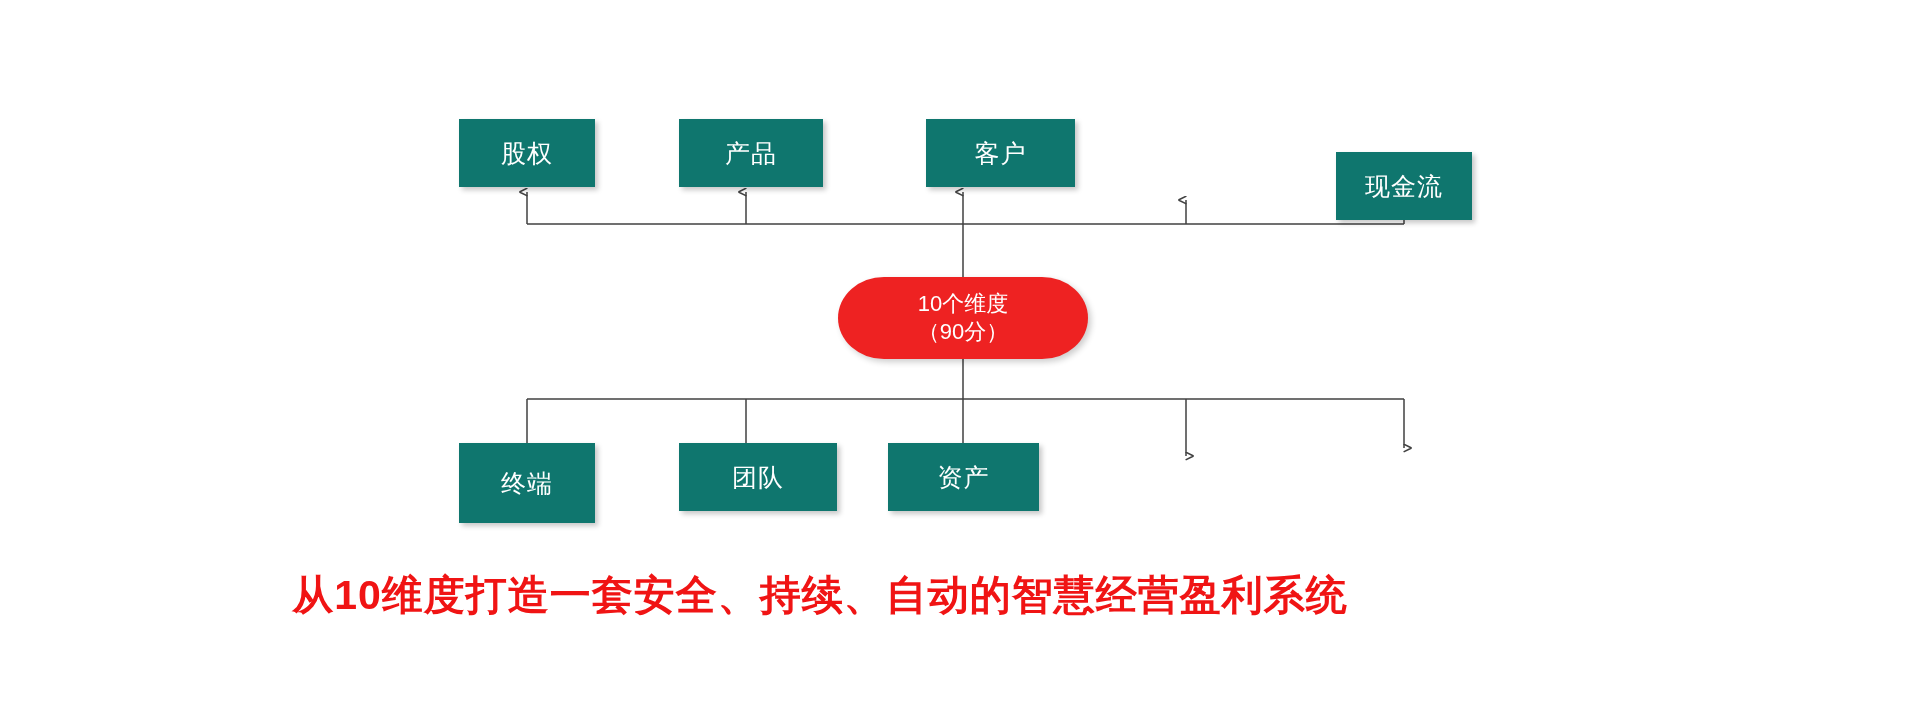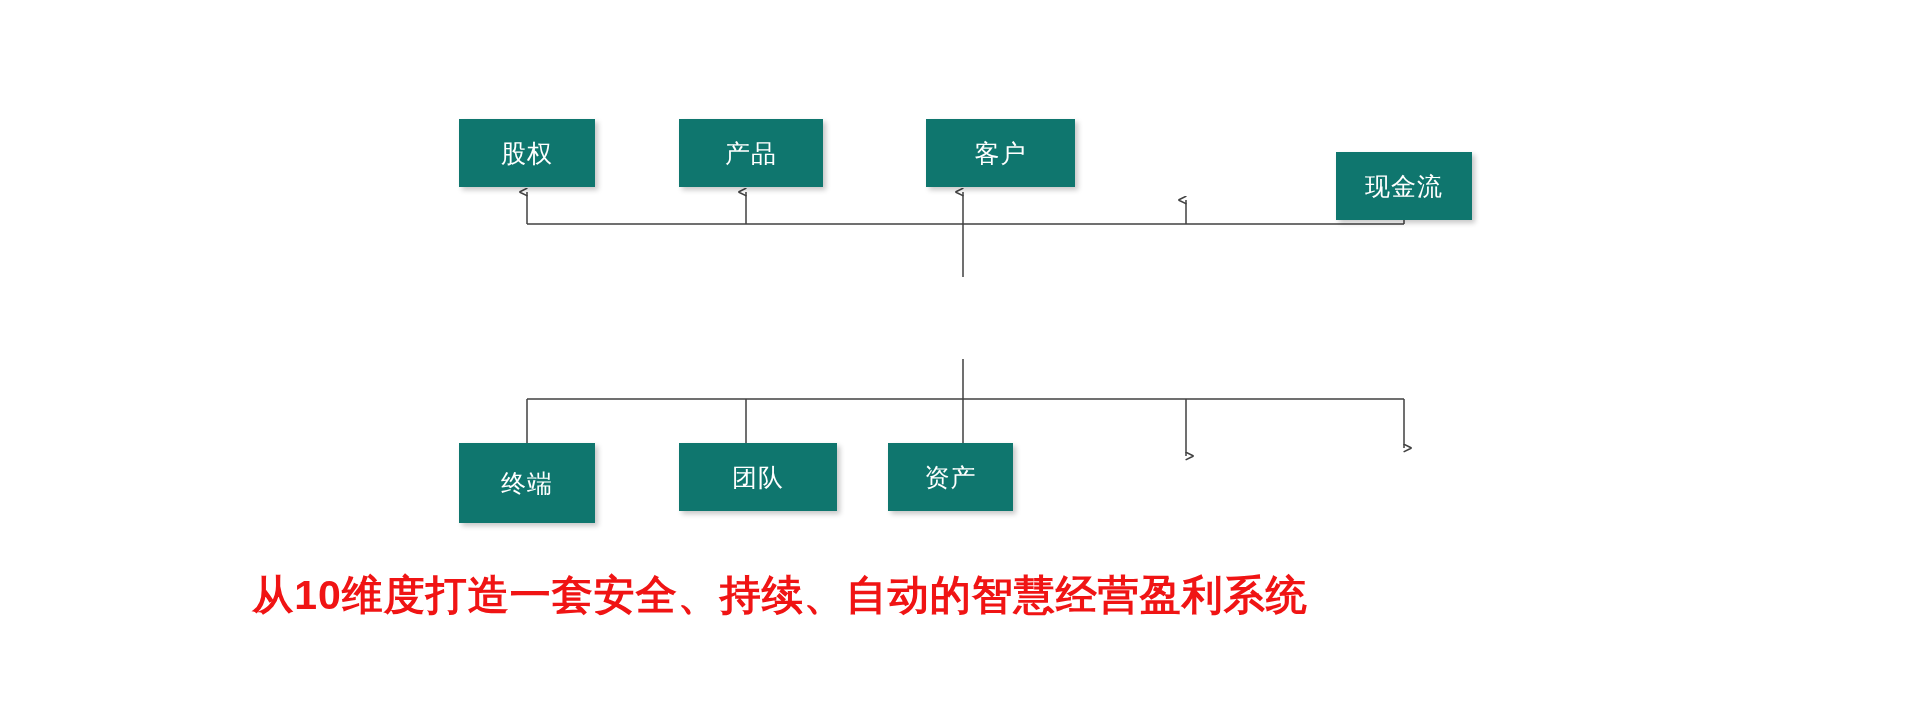--- a/index.html
+++ b/index.html
@@ -74,20 +74,21 @@
     position: absolute;
     left: 0;
     top: 568px;
     width: 1560px;
     text-align: center;
     color: #F01414;
     font-size: 41px;
     font-weight: bold;
     letter-spacing: 1px;
     white-space: nowrap;
+    padding-left: 40px;
   }
 </style>
 </head>
 <body>
 
 <div id="canvas">
 
   <svg id="wires" viewBox="0 0 1920 716" width="1920" height="716">
     <defs>
       <marker id="arrowUp" markerWidth="9" markerHeight="9" refX="4.5" refY="8.2" orient="auto" markerUnits="userSpaceOnUse">
@@ -131,30 +132,34 @@
 
   <div class="node" style="left:888px; top:119px; width:149px; height:68px;margin-left:38px;">
     <span class="label">客户</span>
   </div>
 
 
   <div class="node" style="left:1336px; top:119px; width:136px; height:68px;margin-top:33px;">
     <span class="label">现金流</span>
   </div>
 
+  <div id="hub">
+    <span class="hub-line">10个维度</span>
+    <span class="hub-line">（90分）</span>
+  </div>
 
   <div class="node" style="left:459px; top:443px; width:136px; height:80px;">
     <span class="label">终端</span>
   </div>
 
   <div class="node" style="left:679px; top:443px; width:158px; height:68px;">
     <span class="label">团队</span>
   </div>
 
-  <div class="node" style="left:888px; top:443px; width:125px; height:68px;">
+  <div class="node" style="left:888px; top:443px; width:151px; height:68px;">
     <span class="label">资产</span>
   </div>
 
 
 
   <div id="headline">从10维度打造一套安全、持续、自动的智慧经营盈利系统</div>
 
 </div>
 
 </body></html>

